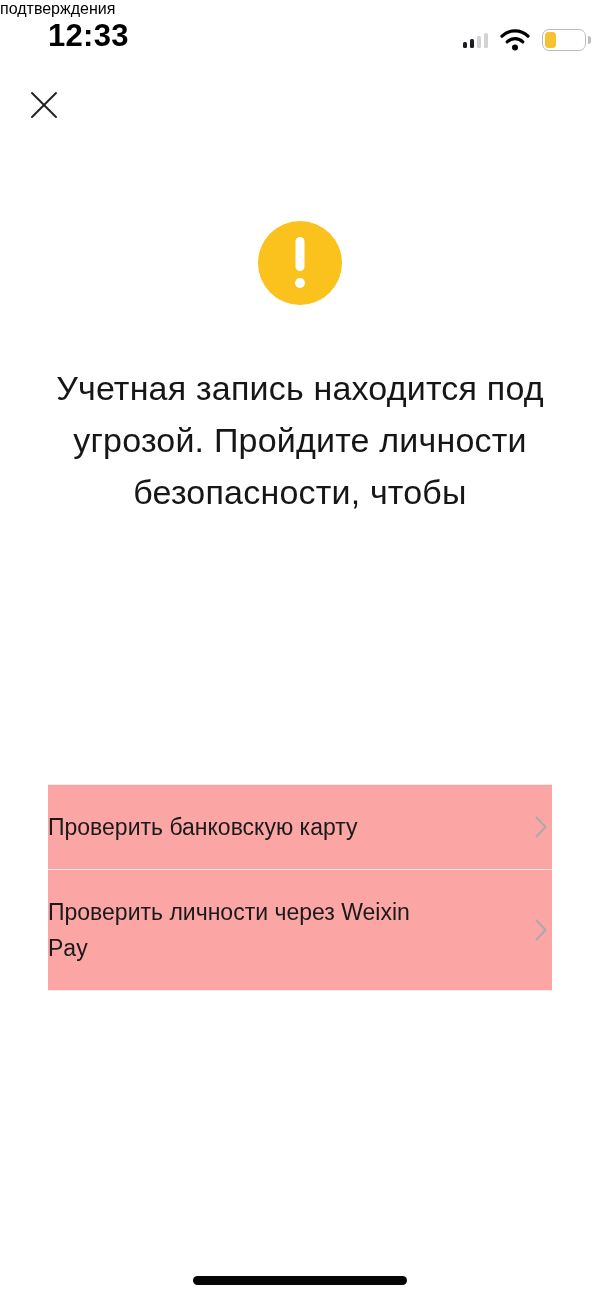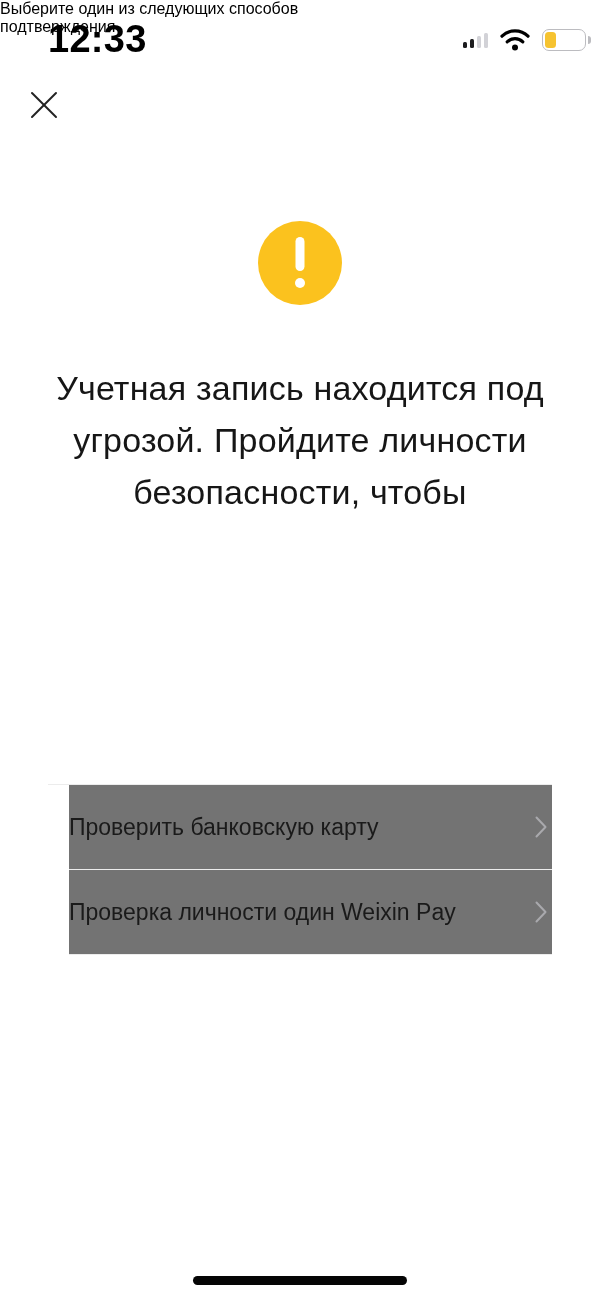--- a/index.html
+++ b/index.html
@@ -16,21 +16,21 @@
   body{font-family:"Liberation Sans","DejaVu Sans",sans-serif;}
   .screen{
     position:relative;width:600px;height:1297px;margin:0 auto;
     background:#FFFFFF;overflow:hidden;
   }
 
   
   .status-bar{position:absolute;top:0;left:0;right:0;height:56px;}
   .status-time{
     position:absolute;left:48px;top:18px;
-    font-size:38px;font-weight:700;color:#000;letter-spacing:.3px;
+    font-size:31px;font-weight:700;color:#000;letter-spacing:.3px;
   }
   .status-icons{
     position:absolute;right:14px;top:28px;
     display:flex;align-items:center;gap:11px;
   }
   .cell-bars{display:flex;align-items:flex-end;gap:2.5px;height:16px;}
   .cell-bars i{display:block;width:4.5px;border-radius:1.5px;background:var(--status-light);}
   .cell-bars i:nth-child(1){height:6px;background:var(--status-dark);}
   .cell-bars i:nth-child(2){height:9px;background:var(--status-dark);}
   .cell-bars i:nth-child(3){height:12px;}
@@ -83,22 +83,21 @@
   }
 
   
   .options{
     position:absolute;left:48px;right:48px;top:784px;
     border-top:1px solid var(--divider);
   }
   .option{
     display:flex;align-items:center;justify-content:space-between;
     padding:24px 0;border-bottom:1px solid var(--divider);cursor:pointer;
-    background:#737373;
-    margin-left:21px;
+    background:#fca5a5;
   }
   .option .label{
     font-size:23px;color:var(--text-primary);line-height:36px;max-width:400px;
   }
   .option .chevron{flex:0 0 auto;margin-right:4px;}
 
   
   .home-indicator{
     position:absolute;left:50%;bottom:12px;transform:translateX(-50%);
     width:214px;height:9px;border-radius:5px;background:#050505;
@@ -144,33 +143,32 @@
   </div>
 
   <h1 class="heading">
     <div>Учетная запись находится под</div>
     <div>угрозой. Пройдите личности</div>
     <div>безопасности, чтобы</div>
   </h1>
 
   <p class="subtitle">
     </p>
-    <div>Выберите один из следующих способов</div>
     <div>подтверждения</div>
   <p></p>
 
   <div class="options">
     <div class="option">
       <span class="label">Проверить банковскую карту</span>
       <svg class="chevron" width="14" height="24" viewBox="0 0 14 24">
         <path d="M2.5 2.5 L11.5 12 L2.5 21.5" fill="none" stroke="#A9A9AD" stroke-width="2" stroke-linecap="round" stroke-linejoin="round"></path>
       </svg>
     </div>
     <div class="option">
-      <span class="label">Проверка личности один Weixin Pay</span>
+      <span class="label">Проверить личности через Weixin Pay</span>
       <svg class="chevron" width="14" height="24" viewBox="0 0 14 24">
         <path d="M2.5 2.5 L11.5 12 L2.5 21.5" fill="none" stroke="#A9A9AD" stroke-width="2" stroke-linecap="round" stroke-linejoin="round"></path>
       </svg>
     </div>
   </div>
 
   <div class="home-indicator"></div>
 
 </div>
 

